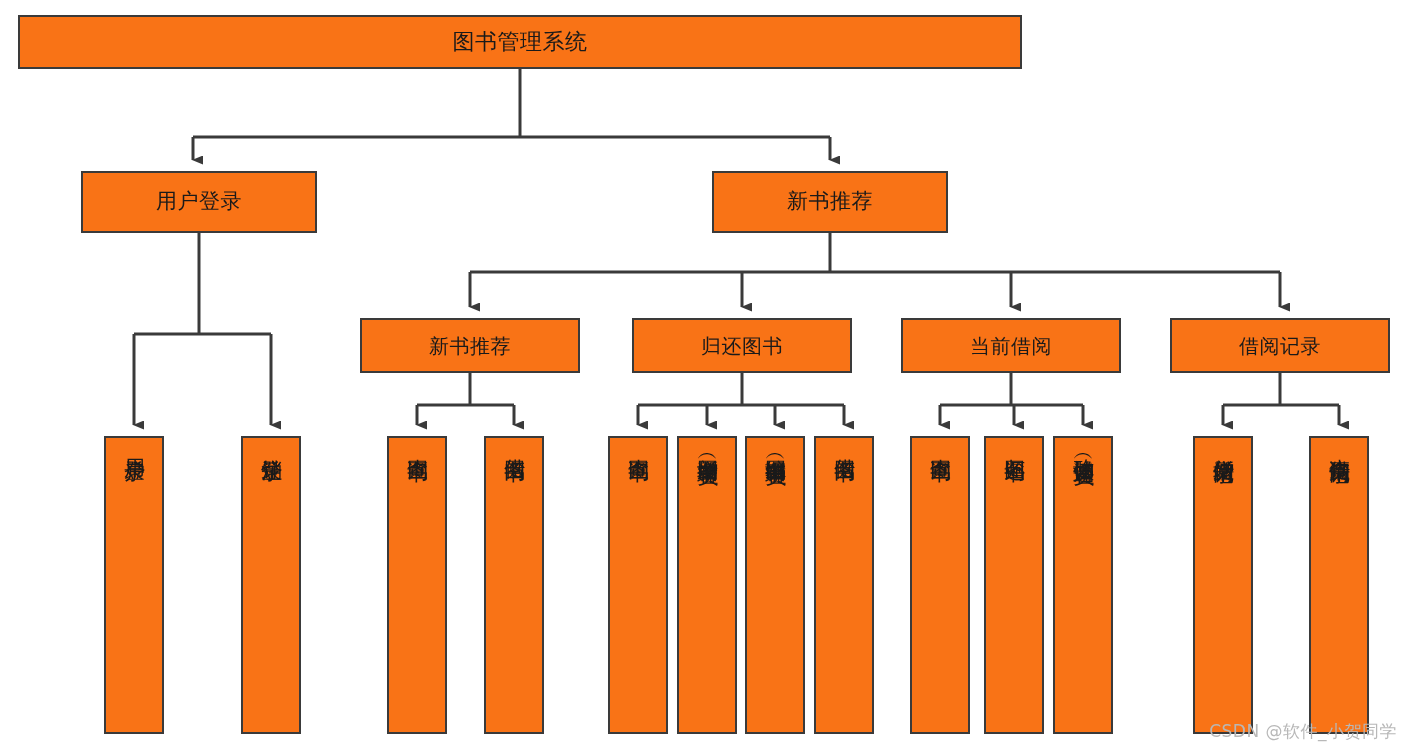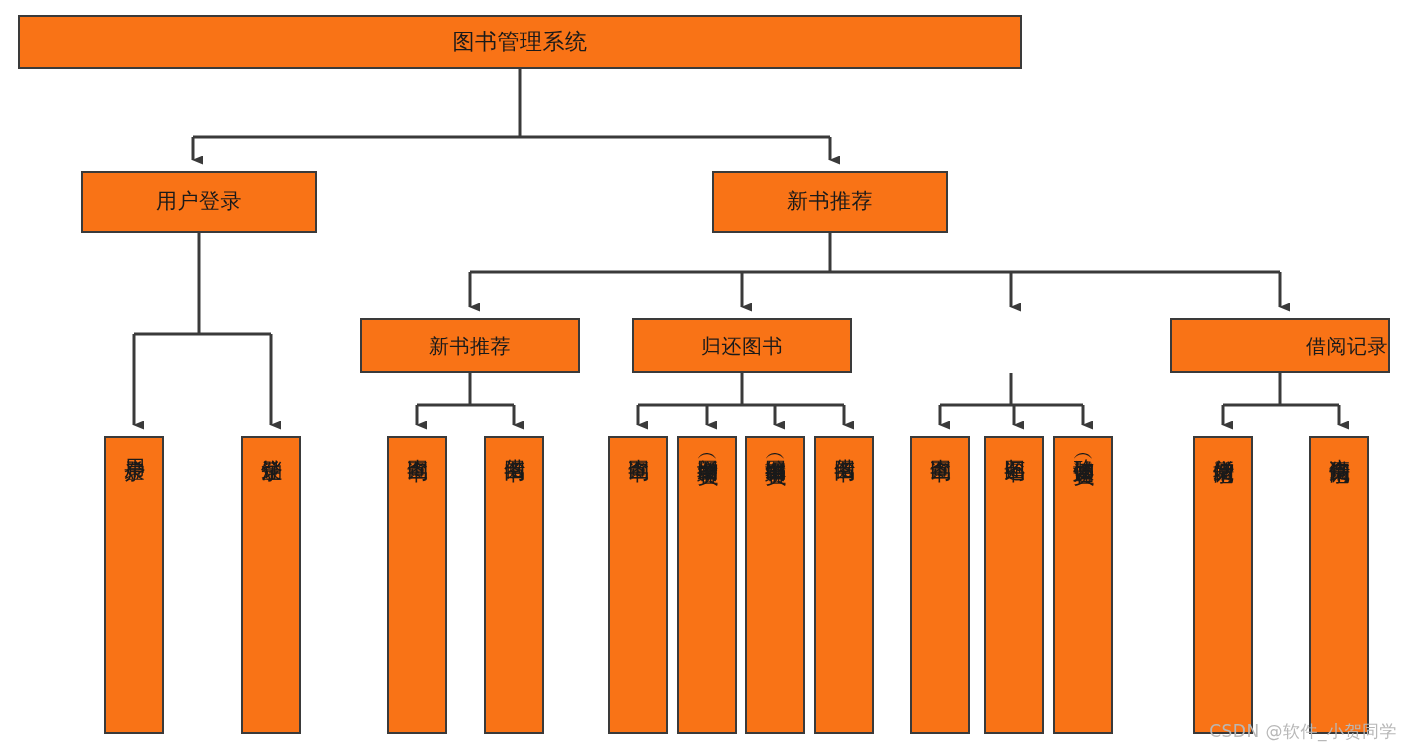--- a/index.html
+++ b/index.html
@@ -138,21 +138,24 @@
   <div class="node-box lvl2" style="left:712px; top:171px; width:236px; height:62px;">
     <span class="node-label-h">新书推荐</span>
   </div>
 
   <div class="node-box lvl3" style="left:360px; top:318px; width:220px; height:55px;">
     <span class="node-label-h">新书推荐</span>
   </div>
   <div class="node-box lvl3" style="left:632px; top:318px; width:220px; height:55px;">
     <span class="node-label-h">归还图书</span>
   </div>
-  <div class="node-box lvl3" style="left:1170px; top:318px; width:220px; height:55px;justify-content:flex-end;">
+  <div class="node-box lvl3" style="left:901px; top:318px; width:220px; height:55px;">
+    <span class="node-label-h">当前借阅</span>
+  </div>
+  <div class="node-box lvl3" style="left:1170px; top:318px; width:220px; height:55px;">
     <span class="node-label-h">借阅记录</span>
   </div>
 
   <div class="node-box leaf" style="left:104px; top:436px; width:60px; height:298px;">
     <span class="node-label-v">用户登录</span>
   </div>
   <div class="node-box leaf" style="left:241px; top:436px; width:60px; height:298px;">
     <span class="node-label-v">注销登录</span>
   </div>
   <div class="node-box leaf" style="left:387px; top:436px; width:60px; height:298px;">

